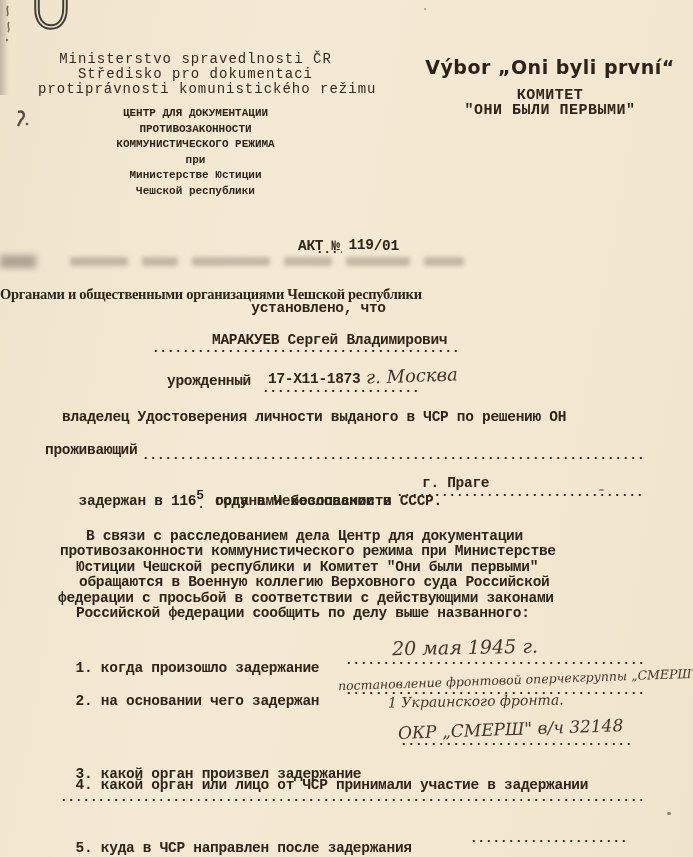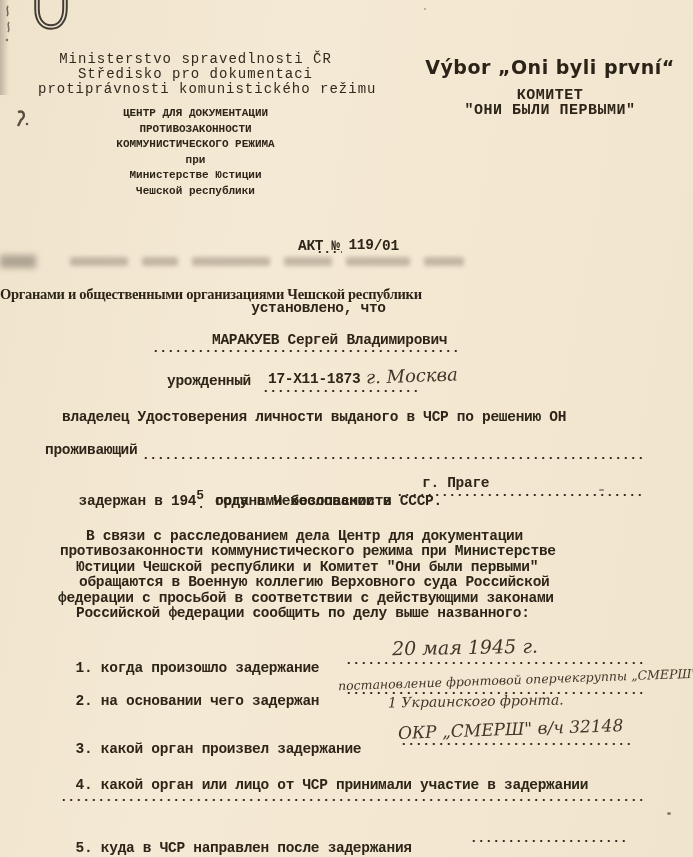--- a/index.html
+++ b/index.html
@@ -113,21 +113,21 @@
   <div class="abs tw" style="left:268px;top:372px;">17-X11-1873</div>
   <div class="abs hand" style="left:366px;top:365px;font-size:18px;transform:rotate(-2deg);">г. Москва</div>
   <div class="dots" style="left:262px;top:388px;width:158px;"></div>
 
   <div class="abs tw" style="left:62px;top:410px;">владелец Удостоверения личности выданого в ЧСР по решению ОН</div>
 
   <div class="abs tw" style="left:45px;top:443px;">проживающий</div>
   <div class="dots" style="left:142px;top:455px;width:502px;"></div>
 
   <div class="abs tw" style="left:45px;top:479px;">
-    <span>задержан в 194</span><span class="sup-stack"><span class="sup5">5</span><span class="supdot">.</span></span><span> году в Чехословакии в</span>
+    <span>задержан в 116</span><span class="sup-stack"><span class="sup5">5</span><span class="supdot">.</span></span><span> году в Чехословакии в</span>
   </div>
   <div class="abs tw" style="left:422px;top:476px;">г. Праге</div>
   <div class="dots" style="left:396px;top:492px;width:248px;"></div>
   <div class="abs tw" style="left:215px;top:494px;">органами безопасности СССР.</div>
 
   <div class="abs tw" style="left:86px;top:529px;">В связи с расследованием дела Центр для документации</div>
   <div class="abs tw" style="left:60px;top:544px;">противозаконности коммунистического режима при Министерстве</div>
   <div class="abs tw" style="left:76px;top:559.5px;">Юстиции Чешской республики и Комитет "Они были первыми"</div>
   <div class="abs tw" style="left:79px;top:575px;">обращаются в Военную коллегию Верховного суда Российской</div>
   <div class="abs tw" style="left:58px;top:590.5px;">федерации с просьбой в соответствии с действующими законами</div>
@@ -139,21 +139,21 @@
   <div class="abs hand" style="left:392px;top:636px;font-size:19px;transform:rotate(-1deg);">20 мая 1945 г.</div>
   <div class="dots" style="left:345px;top:660px;width:298px;"></div>
 
   <div class="abs tw" style="left:42px;top:679px;">
     <span>2.</span><span> </span><span>на основании чего задержан</span>
   </div>
   <div class="abs hand" style="left:338px;top:672px;font-size:12.5px;transform:rotate(-2deg);">постановление фронтовой оперчекгруппы „СМЕРШ"</div>
   <div class="dots" style="left:345px;top:690px;width:298px;"></div>
   <div class="abs hand" style="left:388px;top:693px;font-size:14px;transform:rotate(-1deg);">1 Украинского фронта.</div>
 
-  <div class="abs tw" style="left:42px;top:727px;font-family:Liberation Mono, monospace;">
+  <div class="abs tw" style="left:42px;top:752px;font-family:Liberation Mono, monospace;">
     <span>3.</span><span> </span><span>какой орган произвел задержание</span>
   </div>
   <div class="abs hand" style="left:398px;top:719px;font-size:17px;transform:rotate(-2deg);">ОКР „СМЕРШ" в/ч 32148</div>
   <div class="dots" style="left:400px;top:741px;width:234px;"></div>
 
   <div class="abs tw" style="left:42px;top:763px;">
     <span>4.</span><span> </span><span>какой орган или лицо от ЧСР принимали участие в задержании</span>
   </div>
   <div class="dots" style="left:60px;top:797px;width:583px;"></div>
 

